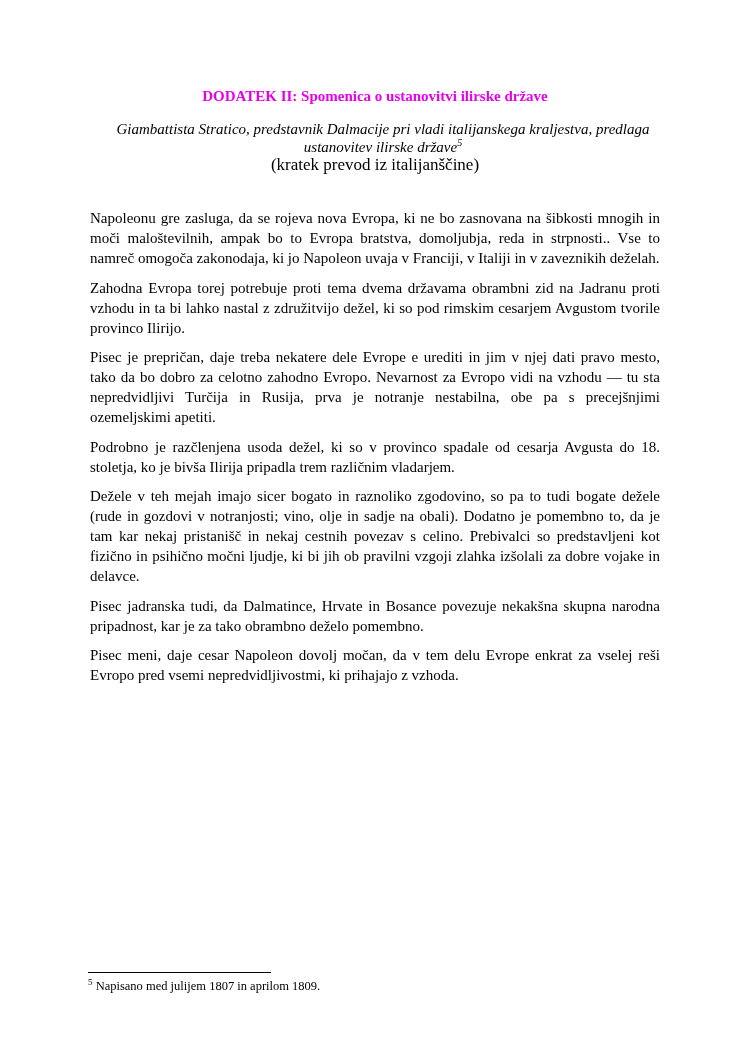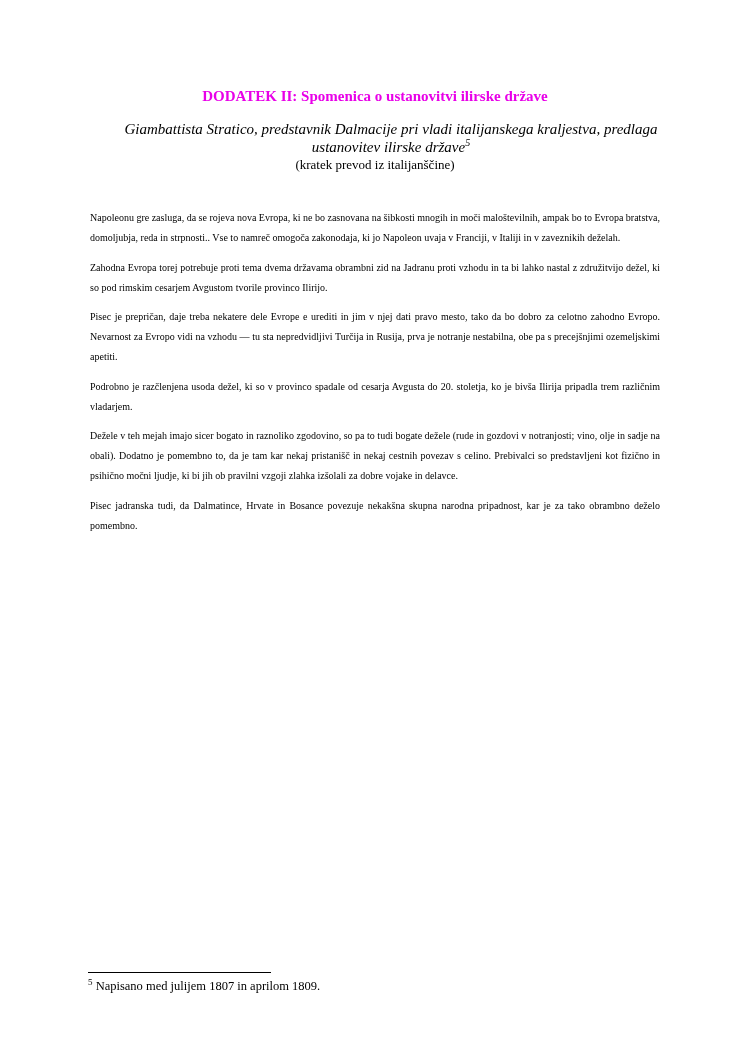--- a/index.html
+++ b/index.html
@@ -23,48 +23,48 @@
     top: 87px;
     margin: 0;
     text-align: center;
     font-size: 15px;
     line-height: 19px;
     font-weight: bold;
     color: #E800E8;
   }
   .subtitle {
     position: absolute;
-    left: 106px;
+    left: 98px;
     width: 570px;
     top: 121px;
     text-align: center;
     font-style: italic;
     font-size: 15px;
     line-height: 17.5px;
   }
   .subtitle sup {
     font-size: 10px;
     line-height: 0;
     vertical-align: super;
   }
   .translation-note {
     position: absolute;
     left: 90px;
     width: 570px;
     top: 156px;
     text-align: center;
-    font-size: 13px;
+    font-size: 17px;
     line-height: 17.5px;
   }
   .body-text {
     position: absolute;
     left: 90px;
     width: 570px;
     top: 208px;
-    font-size: 10px;
+    font-size: 15px;
     line-height: 20px;
     text-align: justify;
   }
   .body-text p {
     margin: 0 0 9.5px 0;
   }
   .footnote-area {
     position: absolute;
     left: 88px;
     top: 943px;
@@ -98,23 +98,24 @@
     <span>Giambattista Stratico, predstavnik Dalmacije pri vladi italijanskega kraljestva, predlaga</span><br>
     <span>ustanovitev ilirske države</span><sup>5</sup>
   </div>
 
   <div class="translation-note">(kratek prevod iz italijanščine)</div>
 
   <div class="body-text">
     <p>Napoleonu gre zasluga, da se rojeva nova Evropa, ki ne bo zasnovana na šibkosti mnogih in moči maloštevilnih, ampak bo to Evropa bratstva, domoljubja, reda in strpnosti.. Vse to namreč omogoča zakonodaja, ki jo Napoleon uvaja v Franciji, v Italiji in v zaveznikih deželah.</p>
     <p>Zahodna Evropa torej potrebuje proti tema dvema državama obrambni zid na Jadranu proti vzhodu in ta bi lahko nastal z združitvijo dežel, ki so pod rimskim cesarjem Avgustom tvorile provinco Ilirijo.</p>
     <p>Pisec je prepričan, daje treba nekatere dele Evrope e urediti in jim v njej dati pravo mesto, tako da bo dobro za celotno zahodno Evropo. Nevarnost za Evropo vidi na vzhodu — tu sta nepredvidljivi Turčija in Rusija, prva je notranje nestabilna, obe pa s precejšnjimi ozemeljskimi apetiti.</p>
-    <p>Podrobno je razčlenjena usoda dežel, ki so v provinco spadale od cesarja Avgusta do 20. stoletja, ko je bivša Ilirija pripadla trem različnim vladarjem.</p>
+    <p>Podrobno je razčlenjena usoda dežel, ki so v provinco spadale od cesarja Avgusta do 18. stoletja, ko je bivša Ilirija pripadla trem različnim vladarjem.</p>
     <p>Dežele v teh mejah imajo sicer bogato in raznoliko zgodovino, so pa to tudi bogate dežele (rude in gozdovi v notranjosti; vino, olje in sadje na obali). Dodatno je pomembno to, da je tam kar nekaj pristanišč in nekaj cestnih povezav s celino. Prebivalci so predstavljeni kot fizično in psihično močni ljudje, ki bi jih ob pravilni vzgoji zlahka izšolali za dobre vojake in delavce.</p>
     <p>Pisec jadranska tudi, da Dalmatince, Hrvate in Bosance povezuje nekakšna skupna narodna pripadnost, kar je za tako obrambno deželo pomembno.</p>
+    <p>Pisec meni, daje cesar Napoleon dovolj močan, da v tem delu Evrope enkrat za vselej reši Evropo pred vsemi nepredvidljivostmi, ki prihajajo z vzhoda.</p>
   </div>
 
   <div class="footnote-area">
     <div class="footnote-rule"></div>
     <div class="footnote">
       <sup>5</sup>
       <span>Napisano med julijem 1807 in aprilom 1809.</span>
     </div>
   </div>
 

